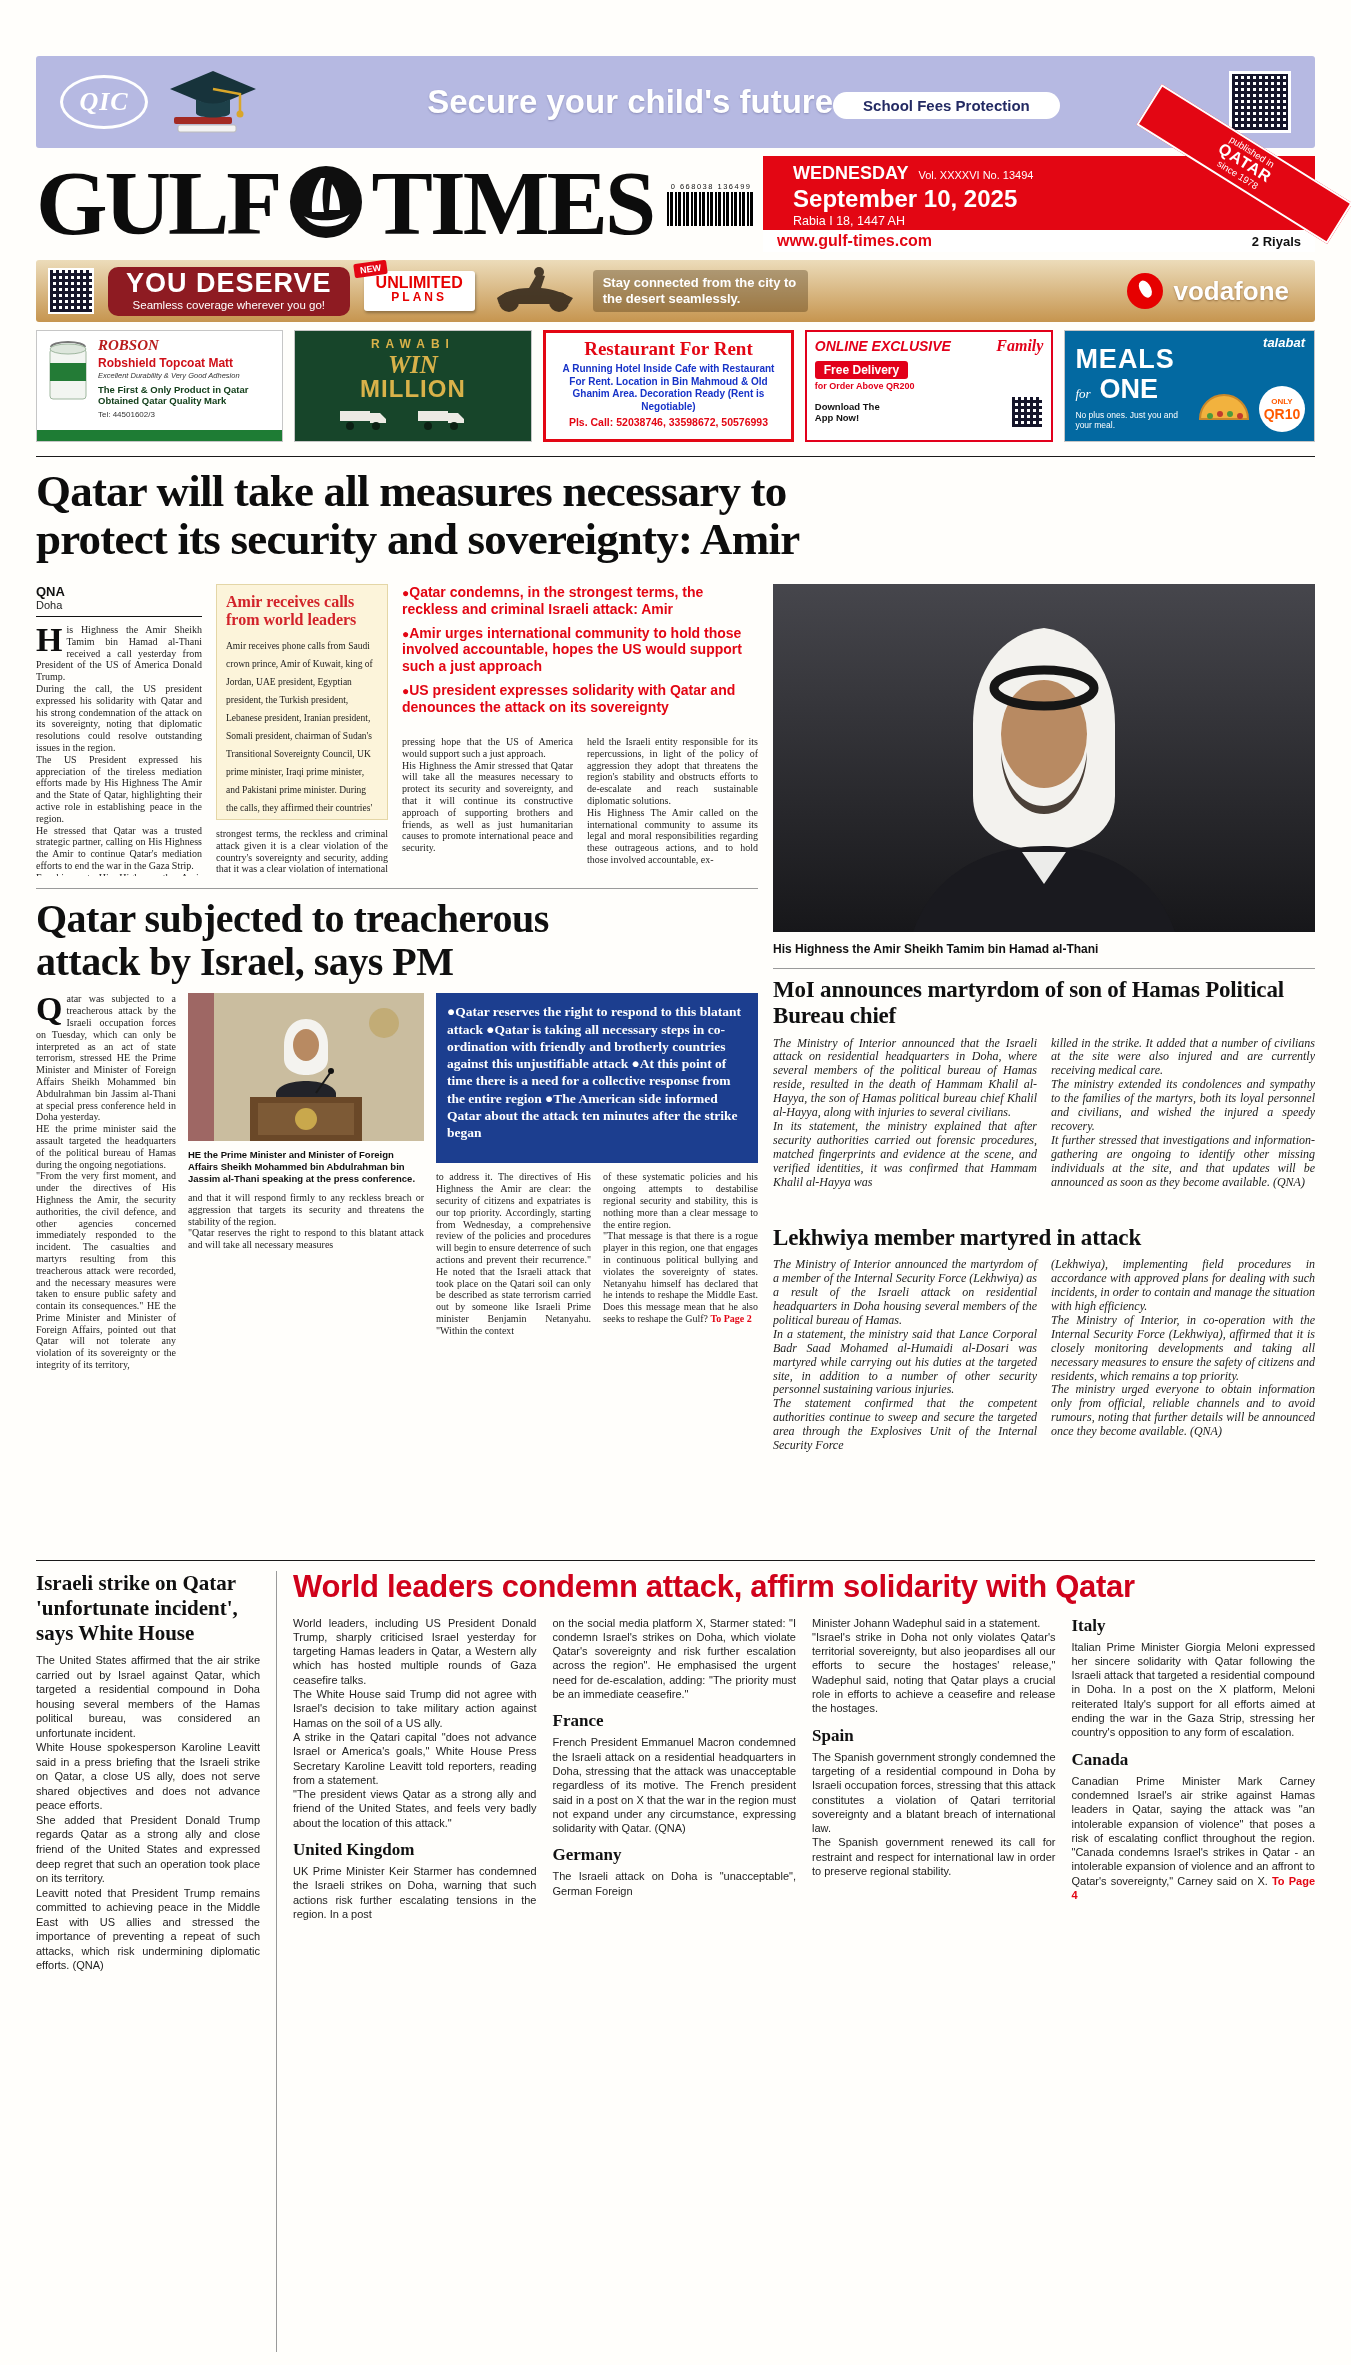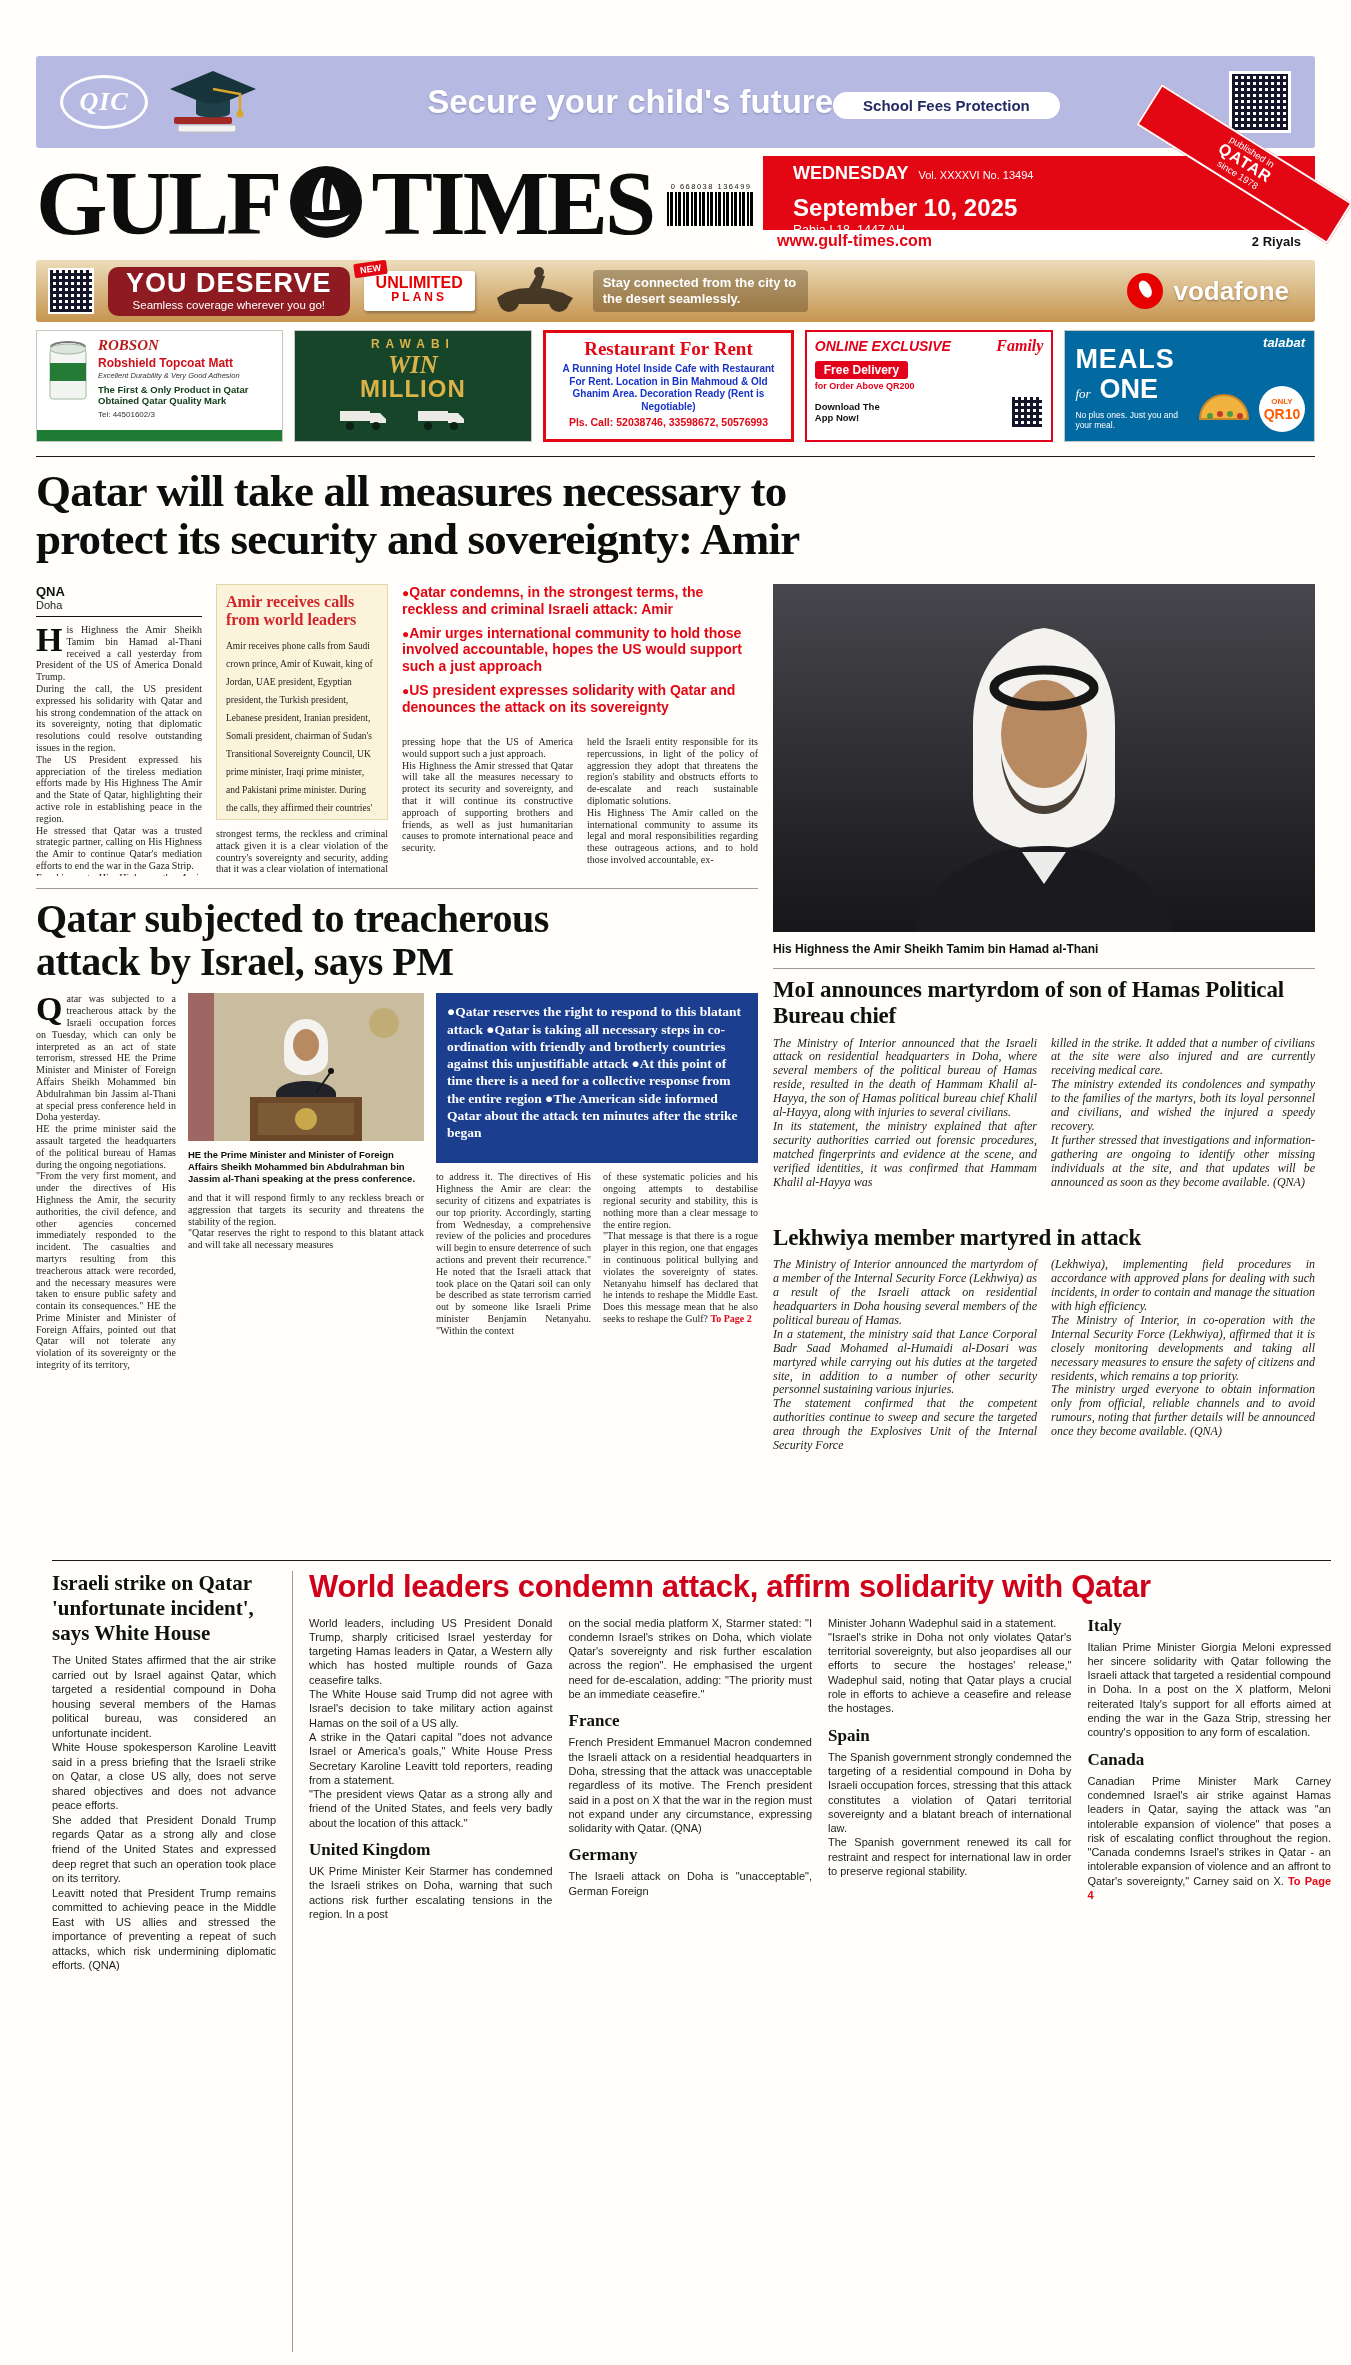--- a/index.html
+++ b/index.html
@@ -33,21 +33,21 @@
   .gt-word{font:bold 92px/0.95 "Liberation Serif",serif;letter-spacing:-3px;color:#0c0c0c;}
   .gt-emblem{margin:0 8px;}
   .mh-barcode{width:88px;margin:0 8px 0 14px;text-align:center;}
   .mh-barcode-num{font:7.5px "Liberation Sans",sans-serif;letter-spacing:1.5px;color:#111;}
   .mh-barcode-bars{height:34px;margin-top:1px;
      background:repeating-linear-gradient(90deg,#000 0 2px,#fff 2px 3px,#000 3px 6px,#fff 6px 8px);}
   .mh-datebox{flex:1;height:96px;background:var(--red);color:#fff;position:relative;padding:7px 30px 0;}
   .mh-row1{display:flex;align-items:baseline;gap:10px;}
   .mh-weekday{font:bold 18px "Liberation Sans",sans-serif;}
   .mh-vol{font:11px "Liberation Sans",sans-serif;}
-  .mh-date{font:bold 24px "Liberation Sans",sans-serif;margin-top:10px;}
+  .mh-date{font:bold 24px "Liberation Sans",sans-serif;margin-top:1px;}
   .mh-hijri{font:12.5px "Liberation Sans",sans-serif;margin-top:1px;}
   .mh-strip{position:absolute;left:0;right:0;bottom:0;background:#fff;display:flex;
             justify-content:space-between;align-items:center;padding:2px 14px;}
   .mh-web{color:var(--red);font:bold 16px "Liberation Sans",sans-serif;}
   .mh-price{color:#111;font:bold 13px "Liberation Sans",sans-serif;}
   .mh-ribbon{position:absolute;right:-42px;top:-14px;width:225px;transform:rotate(32deg);
              background:var(--red);border:2px solid #fff;color:#fff;text-align:center;padding:3px 0;z-index:6;}
   .mh-ribbon .r1,.mh-ribbon .r3{font:9.5px/1.1 "Liberation Sans",sans-serif;}
   .mh-ribbon .r2{font:bold 16px/1.05 "Liberation Sans",sans-serif;letter-spacing:1px;}
 
@@ -166,21 +166,21 @@
   .story-headline-md{font:bold 23px/1.12 "Liberation Serif",serif;letter-spacing:-0.2px;color:#101010;}
   .two-cols{display:flex;gap:14px;margin-top:8px;overflow:hidden;font-style:italic;}
   .two-cols > div{flex:1;}
   .bt2{font-size:12px;line-height:1.16;text-align:justify;white-space:pre-line;color:#1b1b1b;}
   .moi-cols{height:178px;}
   .lek-story{margin-top:10px;}
   .lek-cols{height:286px;}
 
   
   .bottom{left:36px;top:1560px;width:1279px;height:792px;border-top:1.5px solid #1a1a1a;padding-top:10px;
-          display:flex;gap:16px;overflow:hidden;margin-left:16px;}
+          display:flex;gap:16px;overflow:hidden;}
   .wh-col{width:224px;flex:none;}
   .wh-headline{font:bold 21px/1.18 "Liberation Serif",serif;color:#101010;}
   .wh-body{margin-top:8px;font:11px/1.32 "Liberation Sans",sans-serif;text-align:justify;
            white-space:pre-line;color:#222;}
   .v-divider{width:1px;background:#9a9a9a;flex:none;}
   .wl-region{flex:1;}
   .wl-headline{color:var(--wlred);font:bold 31px/1.05 "Liberation Sans",sans-serif;letter-spacing:-0.3px;}
   .wl-cols{display:flex;gap:16px;margin-top:12px;}
   .wl-col{flex:1;font:11px/1.3 "Liberation Sans",sans-serif;text-align:justify;color:#222;}
   .wl-p{white-space:pre-line;}

